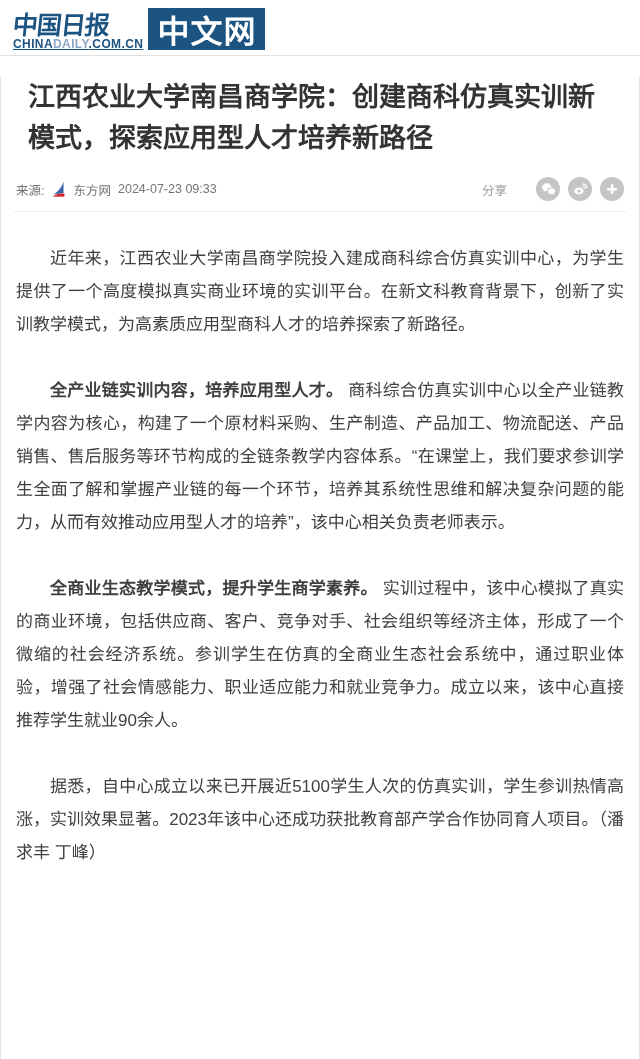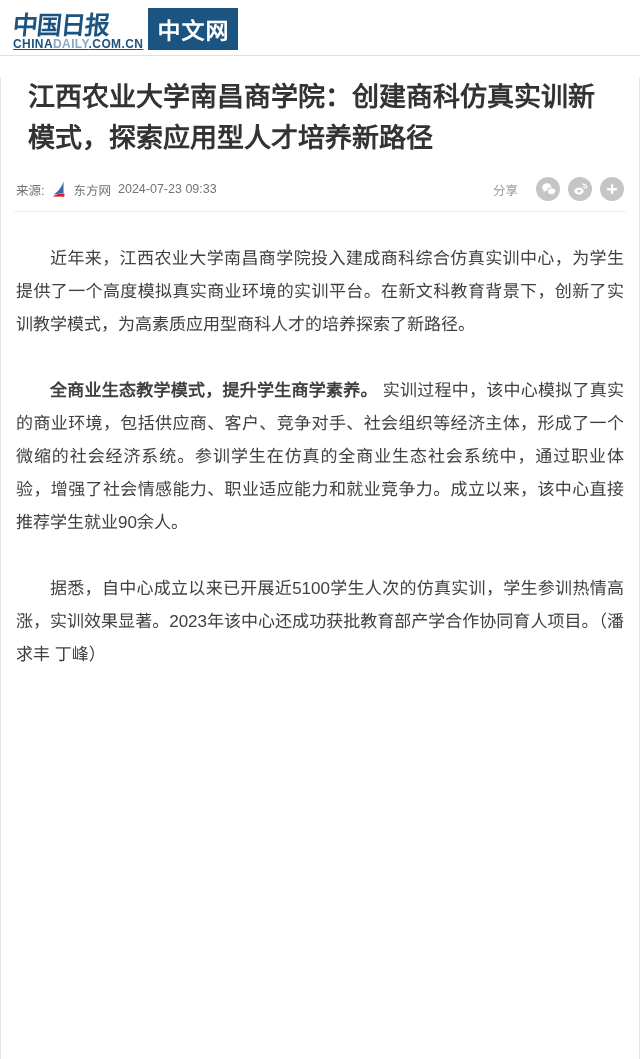--- a/index.html
+++ b/index.html
@@ -43,21 +43,21 @@
   .logo-domain .lite { color: #8aa7c4; }
   .logo-box {
     margin-left: 5px;
     background: #1b5381;
     color: #fff;
     height: 42px;
     display: inline-flex;
     align-items: center;
     padding: 0 9px;
     font-family: "Liberation Serif", "DejaVu Serif", serif;
-    font-size: 23px;
+    font-size: 32px;
     font-weight: 700;
     letter-spacing: 1px;
   }
 
   
   .article-box {
     border-left: 1px solid #e4e4e4;
     border-right: 1px solid #e4e4e4;
     min-height: 1003px;
     padding: 0 13px;
@@ -75,21 +75,21 @@
   .meta-row {
     display: flex;
     justify-content: space-between;
     align-items: center;
     padding: 0 2px;
     height: 26px;
   }
   .meta-left { display: flex; align-items: center; gap: 7px; font-size: 12.5px; color: #737373; }
   .source-logo { width: 15px; height: 17px; display: inline-block; }
   .meta-right { display: flex; align-items: center; }
-  .share-label { font-size: 12.5px; color: #999; margin-right: 10px; }
+  .share-label { font-size: 12.5px; color: #999; margin-right: 21px; }
   .share-btn {
     width: 24px; height: 24px;
     border-radius: 50%;
     background: #c5c5c5;
     display: inline-flex;
     align-items: center;
     justify-content: center;
     margin-left: 8px;
     cursor: pointer;
   }
@@ -164,17 +164,18 @@
           <rect x="1" y="5" width="10" height="2.4" rx="1" fill="#fff"></rect>
         </svg>
       </span>
     </div>
   </div>
 
   <hr class="divider">
 
   <div class="article-body">
     <p><span>近年来，江西农业大学南昌商学院投入建成商科综合仿真实训中心，为学生提供了一个高度模拟真实商业环境的实训平台。在新文科教育背景下，创新了实训教学模式，为高素质应用型商科人才的培养探索了新路径。</span></p>
+    <p><b class="lead">全产业链实训内容，培养应用型人才。</b><span>商科综合仿真实训中心以全产业链教学内容为核心，构建了一个原材料采购、生产制造、产品加工、物流配送、产品销售、售后服务等环节构成的全链条教学内容体系。“在课堂上，我们要求参训学生全面了解和掌握产业链的每一个环节，培养其系统性思维和解决复杂问题的能力，从而有效推动应用型人才的培养”，该中心相关负责老师表示。</span></p>
     <p><b class="lead">全商业生态教学模式，提升学生商学素养。</b><span>实训过程中，该中心模拟了真实的商业环境，包括供应商、客户、竞争对手、社会组织等经济主体，形成了一个微缩的社会经济系统。参训学生在仿真的全商业生态社会系统中，通过职业体验，增强了社会情感能力、职业适应能力和就业竞争力。成立以来，该中心直接推荐学生就业90余人。</span></p>
     <p><span>据悉，自中心成立以来已开展近5100学生人次的仿真实训，学生参训热情高涨，实训效果显著。2023年该中心还成功获批教育部产学合作协同育人项目。（潘求丰 丁峰）</span></p>
   </div>
 
 </div>
 
 </body></html>

